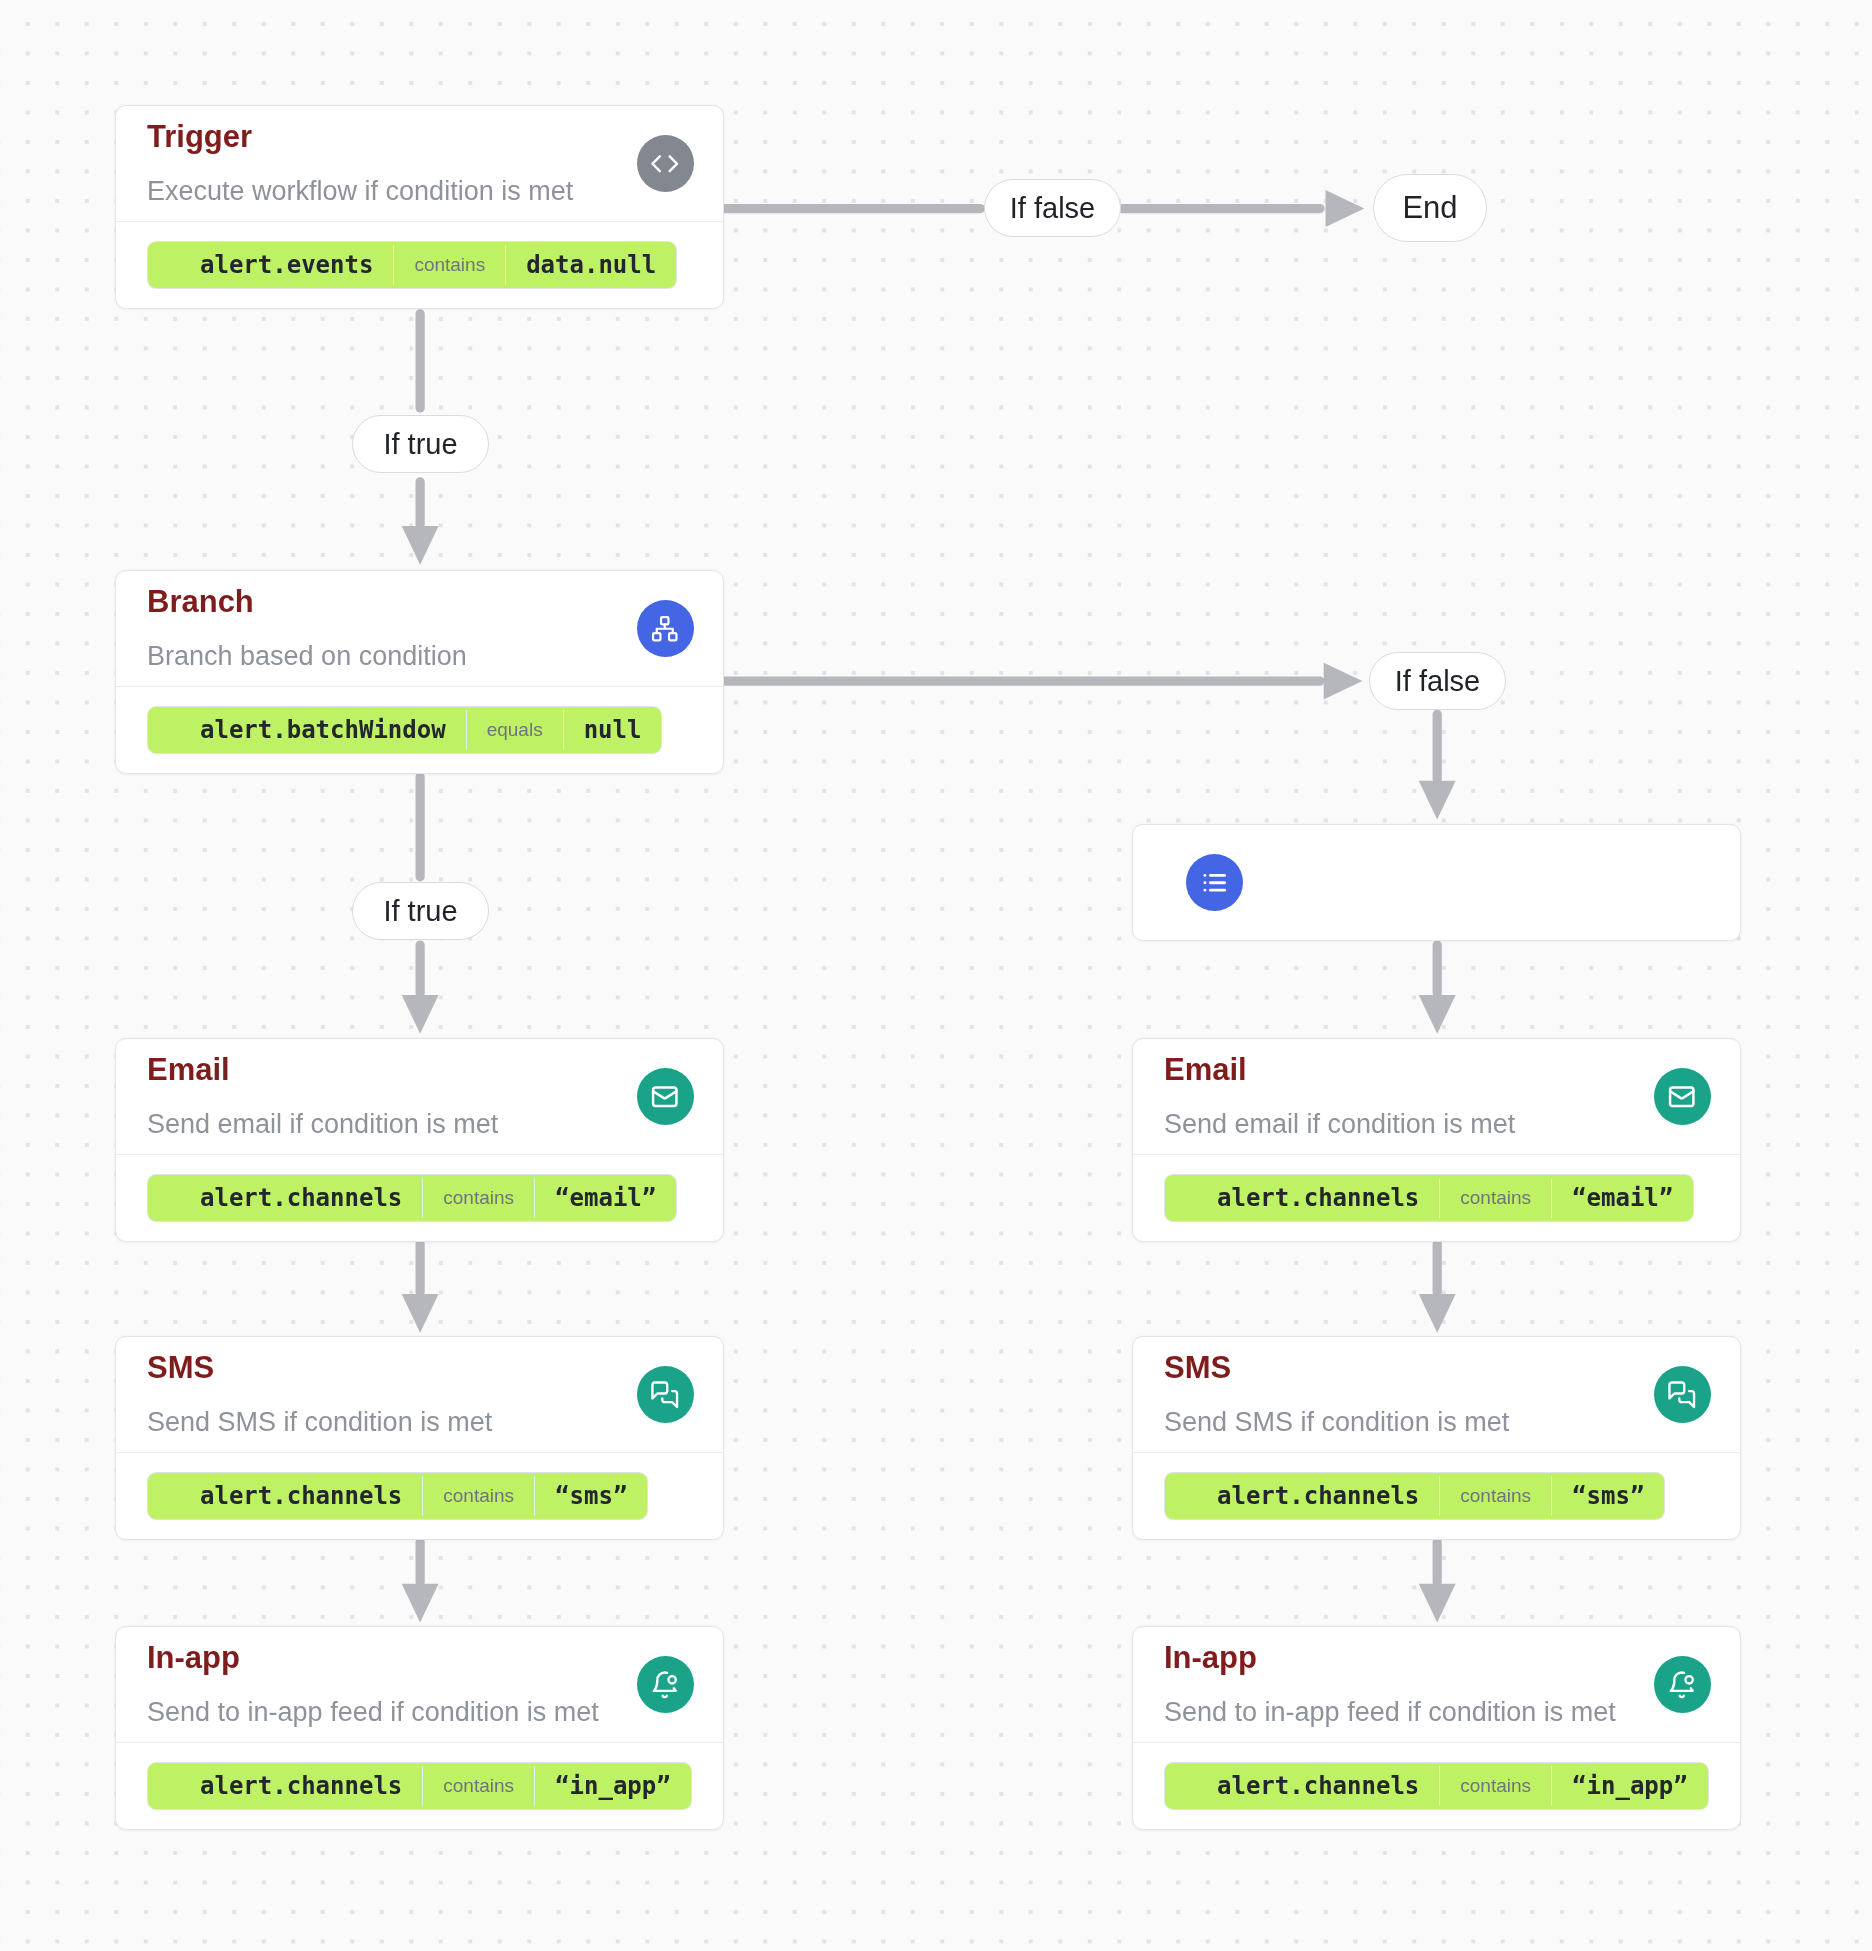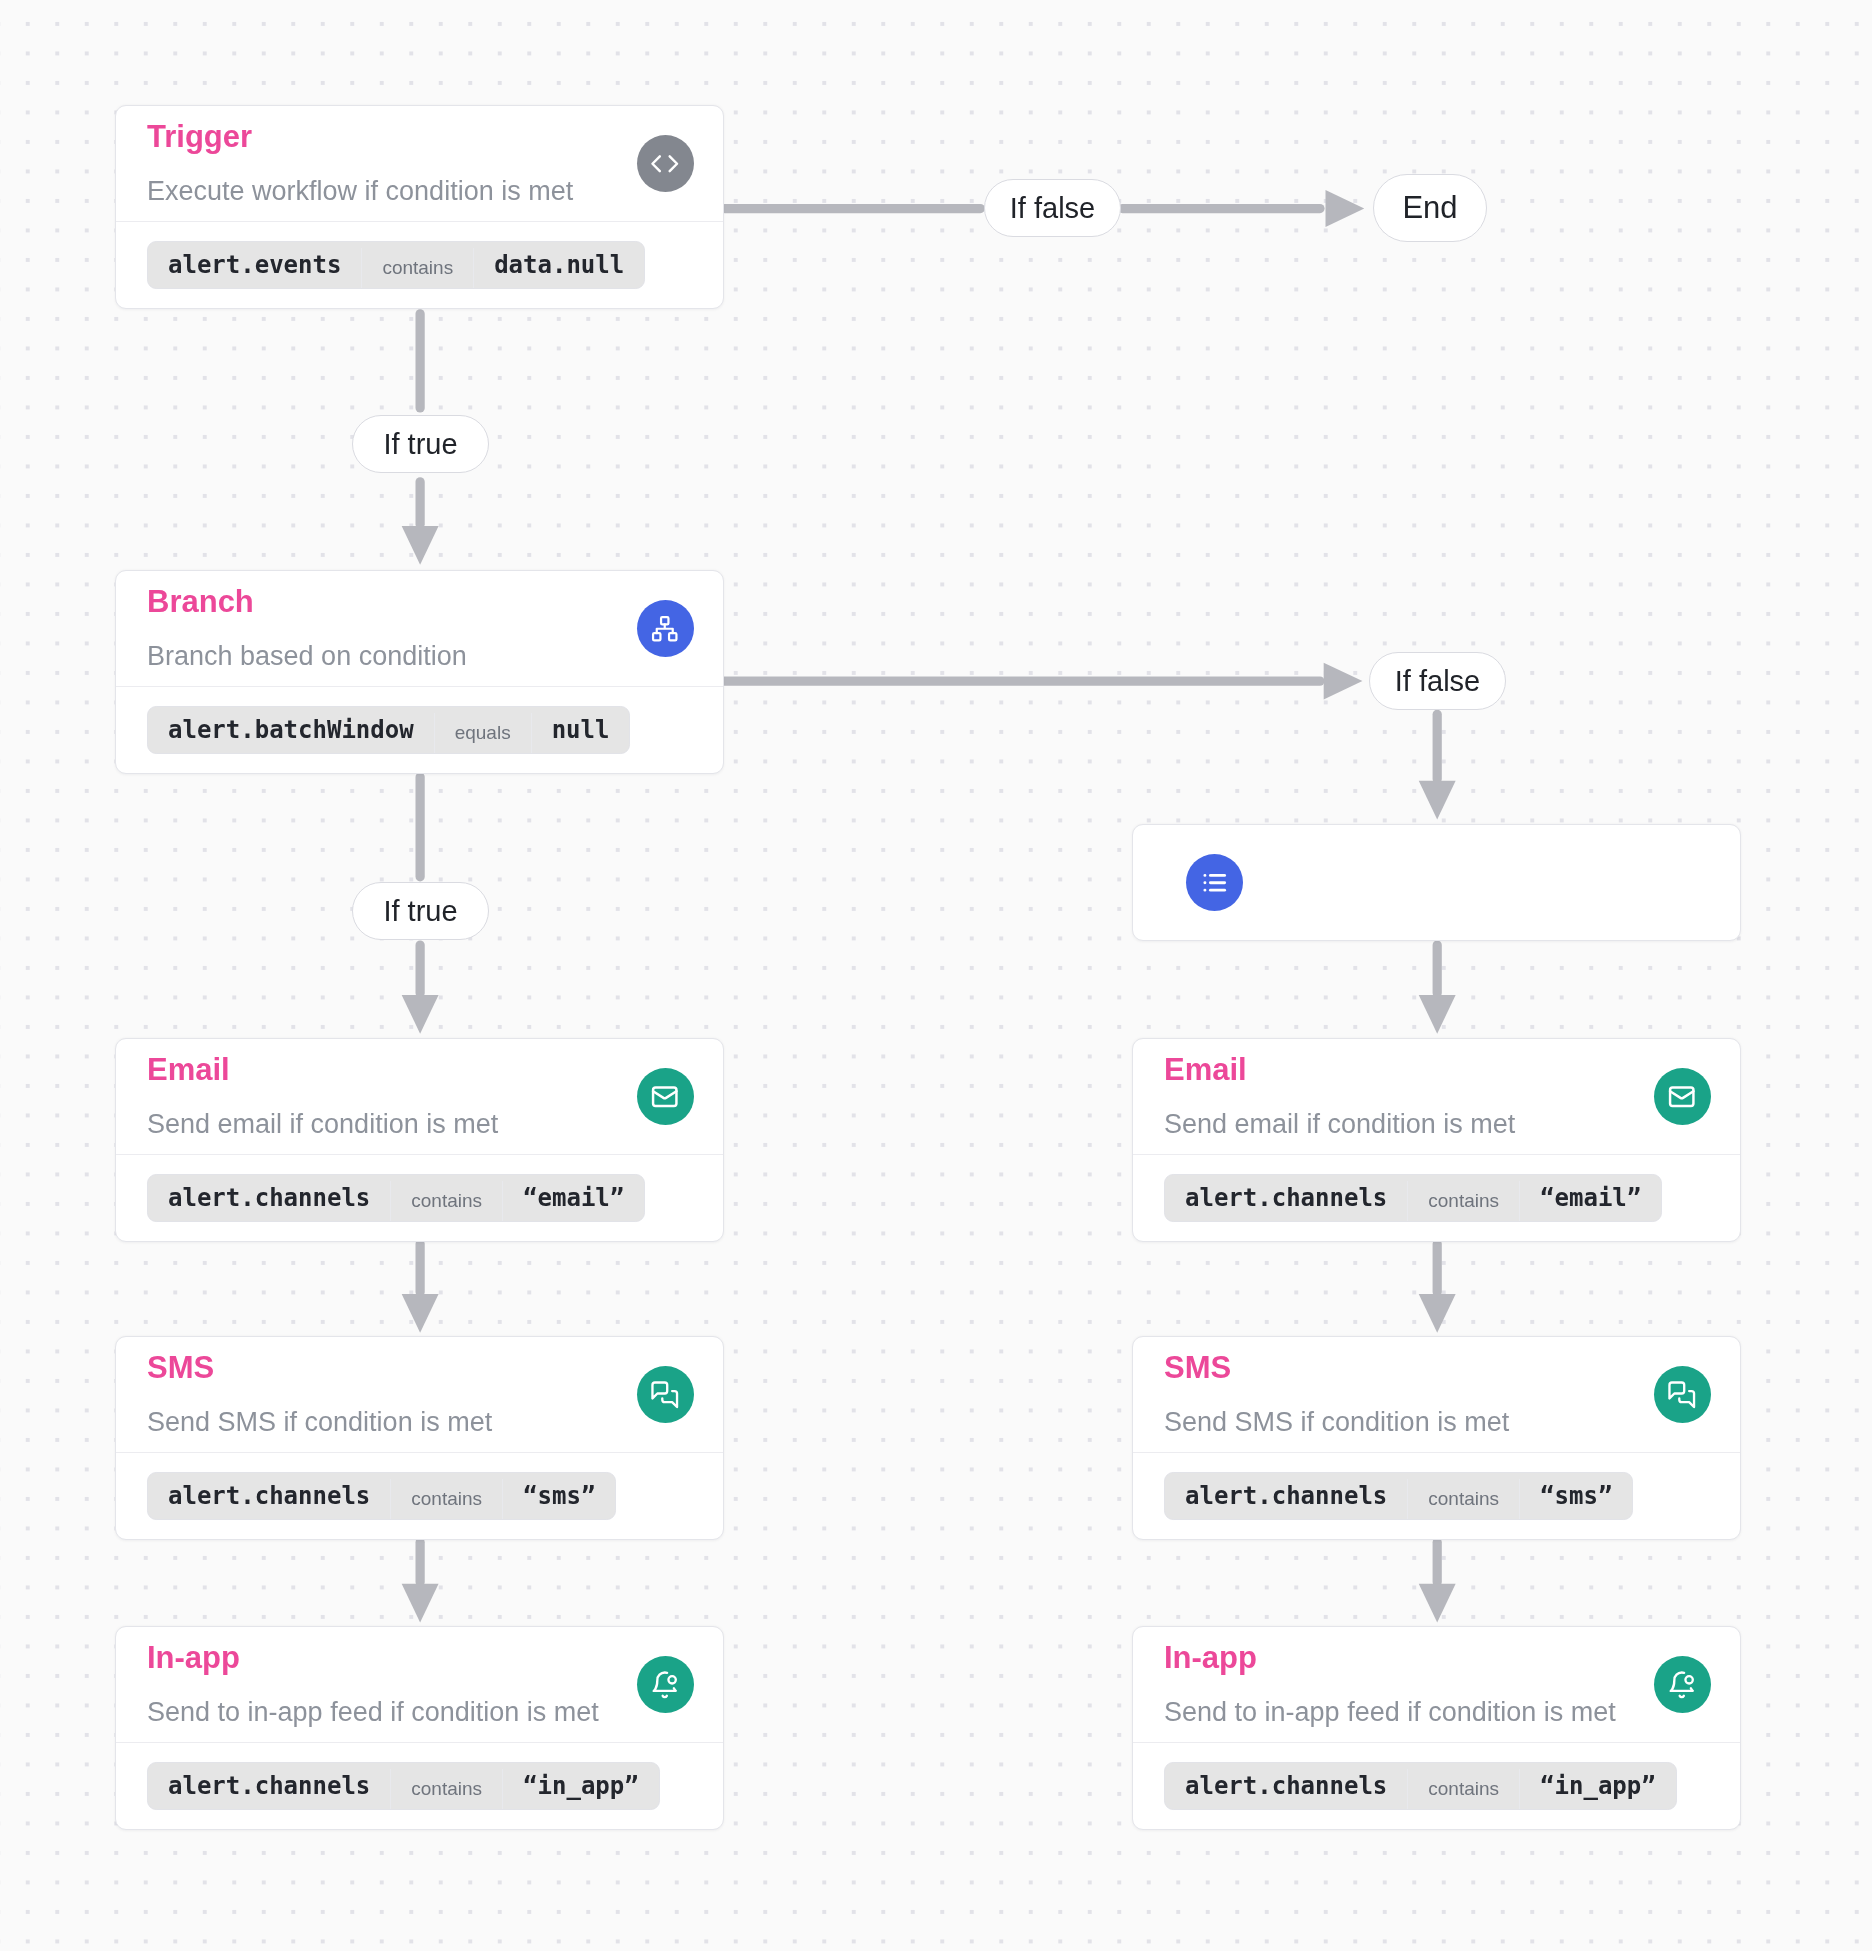--- a/index.html
+++ b/index.html
@@ -18,35 +18,35 @@
     box-shadow:0 0.9px 2.8px rgba(25,28,40,.05);
     box-sizing:border-box;
   }
   .node-header{
     height:115px;padding:0 29.5px 0 31px;
     display:flex;align-items:center;justify-content:space-between;
     border-bottom:0.9px solid #ececf0;
   }
   .node--compact{height:117px;}
   .node--compact .node-header{height:115px;border-bottom:none;}
-  .node-title{font-size:31px;font-weight:600;color:#ec4899;line-height:1.15;margin:0;}
+  .node-title{font-size:31px;font-weight:600;color:#7f1d1d;line-height:1.15;margin:0;}
   .node-subtitle{font-size:27px;font-weight:400;color:#8d929b;margin-top:20px;line-height:1.2;}
   .node-icon{
     flex:0 0 auto;width:57px;height:57px;border-radius:50%;
     display:flex;align-items:center;justify-content:center;margin-left:22px;
   }
   .node-icon svg{width:29.5px;height:29.5px;stroke:#ffffff;fill:none;stroke-width:2;stroke-linecap:round;stroke-linejoin:round;}
   .icon-gray{background:#83878f;}
   .icon-blue{background:#4465e4;}
   .icon-green{background:#1aa388;}
 
   .node-cond{height:86px;display:flex;align-items:center;padding:0 31px;}
   .chip{
-    display:inline-flex;align-items:flex-end;background:#e5e5e5;
-    border:0.9px solid #e2e3e8;border-radius:9.2px;overflow:hidden;
+    display:inline-flex;align-items:center;background:#bef264;
+    border:0.9px solid #e2e3e8;border-radius:9.2px;overflow:hidden;padding-left:32px;
   }
   .chip > span{display:flex;align-items:center;padding:9.2px 20px;white-space:nowrap;}
   .chip-code{
     font-family:"DejaVu Sans Mono","Liberation Mono",monospace;
     font-size:24px;font-weight:600;color:#23262d;
   }
   .chip-op{
     font-family:"Liberation Sans",sans-serif;font-size:19px;color:#6f747d;
     border-left:0.9px solid #e8e9ed;border-right:0.9px solid #e8e9ed;
   }

